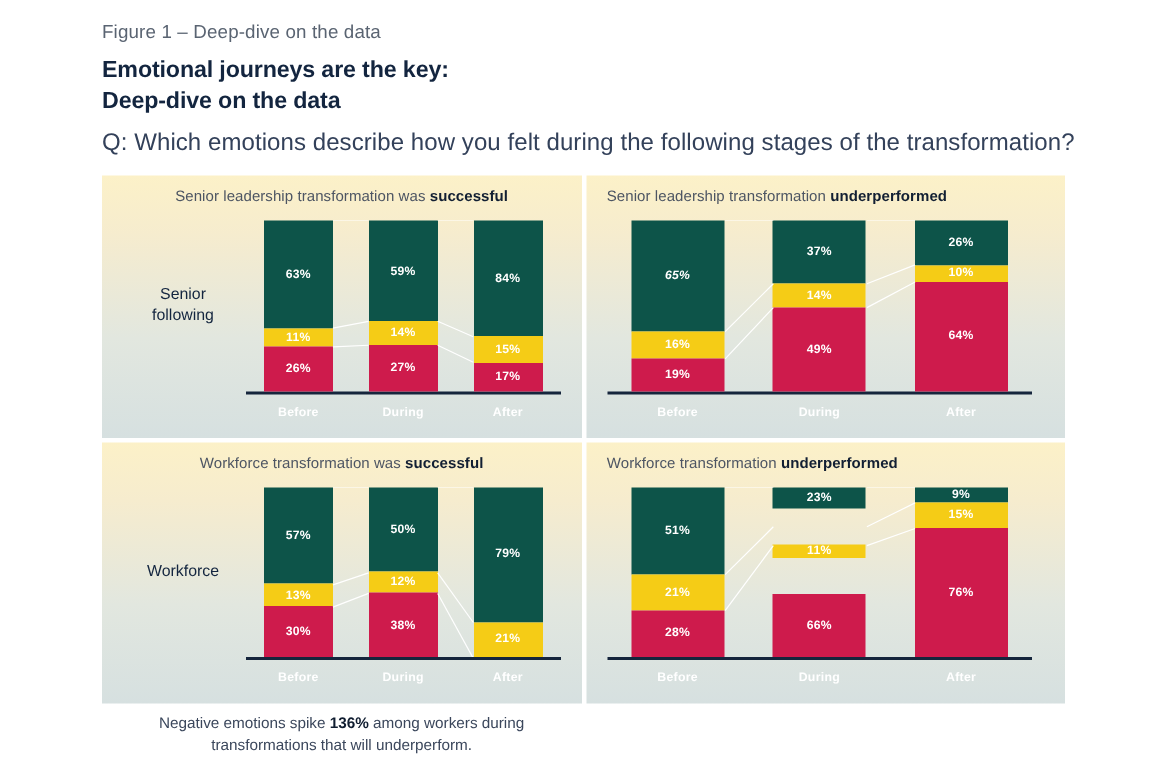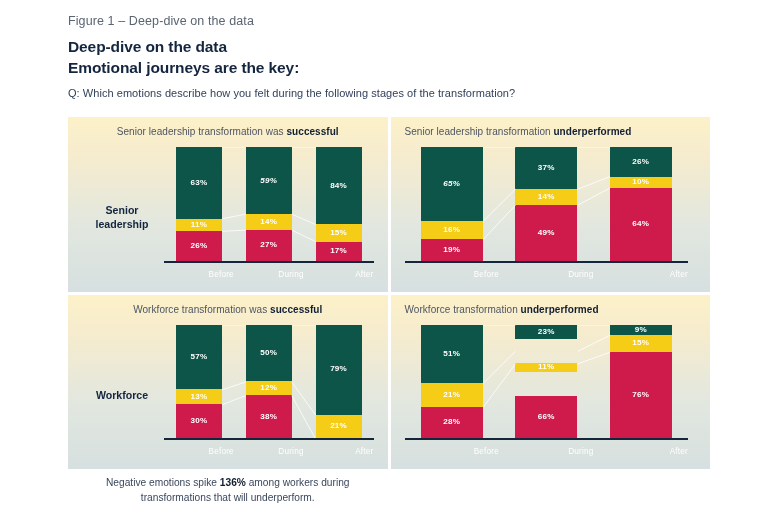--- a/index.html
+++ b/index.html
@@ -18,21 +18,21 @@
     position:absolute;left:68px;top:14px;
     font-size:12.5px;color:#5a6472;letter-spacing:.1px;
   }
   .headline{
     position:absolute;left:68px;top:37px;
     font-size:15.5px;font-weight:bold;color:#13253f;
     line-height:1.33;letter-spacing:-.1px;
   }
   .question{
     position:absolute;left:68px;top:87px;
-    font-size:11px;color:#33415a;letter-spacing:.05px;
+    font-size:16px;color:#33415a;letter-spacing:.05px;
   }
 
   
   .legend{position:absolute;left:572px;top:41px;}
   .legend-row{display:flex;align-items:center;height:21.5px;}
   .legend-dot{
     width:11px;height:11px;border-radius:50%;
     margin-right:9px;flex:none;
   }
   .legend-text{font-size:10.3px;color:#2b3545;}
@@ -56,23 +56,22 @@
     text-align:center;
     font-size:10px;color:#4d5563;letter-spacing:.05px;
   }
   .panel-title b{color:#121f33;font-weight:bold;}
   .panel-title.left-align{text-align:left;padding-left:14px;}
 
   .row-label{
     position:absolute;left:14px;top:50%;
     transform:translateY(-50%);
     width:80px;text-align:center;
-    font-size:10.6px;font-weight:bold;color:#13253f;
+    font-size:10.6px;font-weight:normal;color:#13253f;
     line-height:1.3;
-    margin-top:14px;
   }
 
   
   .plot{
     position:absolute;
     left:96px;right:14px;top:30px;bottom:12px;
   }
   .plot.wide{left:14px;right:22px;}
   .axis{
     position:absolute;left:0;right:0;bottom:17px;
@@ -91,22 +90,22 @@
     box-sizing:border-box;
   }
   .seg span{
     font-size:8.1px;font-weight:bold;color:#ffffff;
     letter-spacing:.2px;line-height:1;
     white-space:nowrap;
   }
   .seg.neutral span{color:#ffffff;}
   .tick{
     position:absolute;bottom:1px;
-    text-align:right;
-    font-size:8.2px;font-weight:normal;color:#ffffff;
+    text-align:center;
+    font-size:8.2px;font-weight:bold;color:#ffffff;
     letter-spacing:.2px;
   }
   .connector{
     position:absolute;left:0;top:0;width:100%;height:100%;
     pointer-events:none;
   }
 
   
   .footers{
     position:absolute;left:68px;top:476px;width:642px;
@@ -119,53 +118,53 @@
   .footnote b{color:#101d30;font-weight:bold;}
 </style>
 </head>
 <body>
 
 <div class="page">
 
   <div class="fig-label">Figure 1 – Deep-dive on the data</div>
 
   <div class="headline">
+    <div>Emotional journeys are the key:</div>
     <div>Deep-dive on the data</div>
-    <div>Emotional journeys are the key:</div>
   </div>
 
   <div class="question">Q: Which emotions describe how you felt during the following stages of the transformation?</div>
 
 
   <div class="grid" id="grid">
       <div class="panel">
         <div class="panel-title"><span>Senior leadership transformation was </span><b>successful</b></div>
         <div class="row-label">
           <div>Senior</div>
-          <div>leadership</div>
+          <div>following</div>
         </div>
         <div class="plot">
           <div class="axis"></div>
           <div class="tick" style="left: 0%; width: 33.3333%;">Before</div>
           <div class="tick" style="left: 33.3333%; width: 33.3333%;">During</div>
           <div class="tick" style="left: 66.6667%; width: 33.3333%;">After</div>
           <div class="bars">
             <div class="bar-slot" style="left: 5.66667%; width: 22%; height: 100%;">
               <div class="seg" style="background: rgb(13, 84, 73); height: 63%;">
                 <span>63%</span>
               </div>
               <div class="seg neutral" style="background: rgb(245, 204, 22); height: 11%;">
                 <span>11%</span>
               </div>
               <div class="seg" style="background: rgb(206, 27, 76); height: 26%;">
                 <span>26%</span>
               </div>
             </div>
             <div class="bar-slot" style="left: 39%; width: 22%; height: 100%;">
-              <div class="seg" style="background: rgb(13, 84, 73); height: 59%; font-style: italic;">
+              <div class="seg" style="background: rgb(13, 84, 73); height: 59%;">
                 <span>59%</span>
               </div>
               <div class="seg neutral" style="background: rgb(245, 204, 22); height: 14%;">
                 <span>14%</span>
               </div>
               <div class="seg" style="background: rgb(206, 27, 76); height: 27%;">
                 <span>27%</span>
               </div>
             </div>
             <div class="bar-slot" style="left: 72.3333%; width: 22%; height: 100%;">

